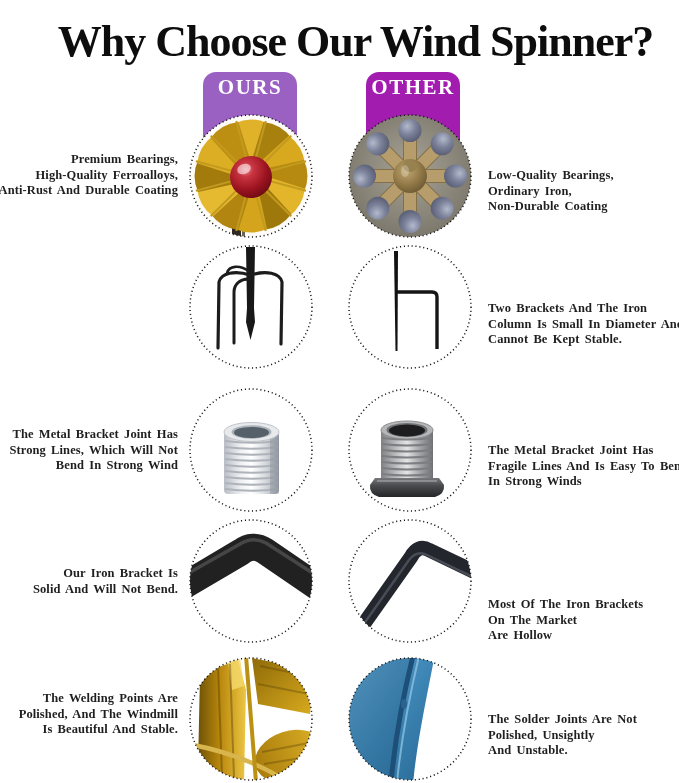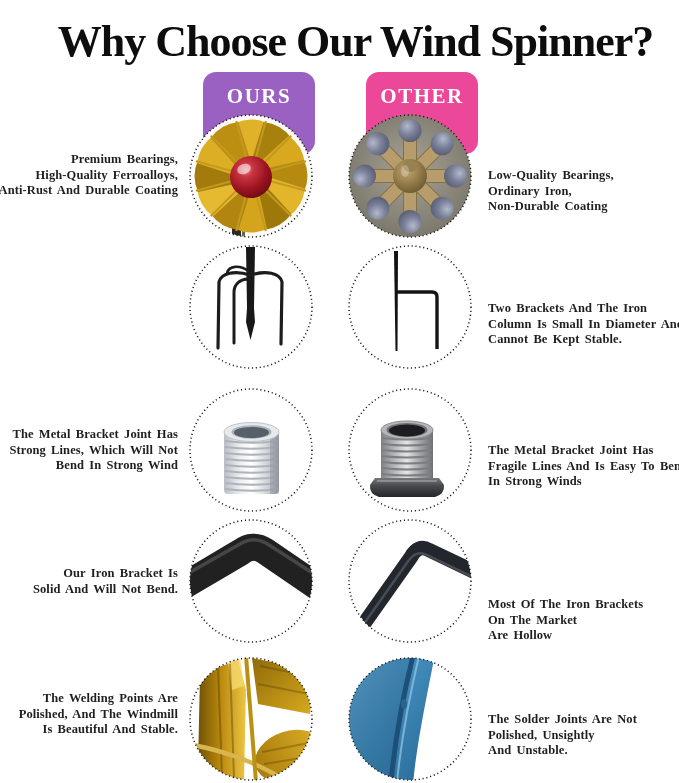--- a/index.html
+++ b/index.html
@@ -1,43 +1,43 @@
 <!DOCTYPE html>
 <html><head>
 <meta charset="utf-8">
 <style>
   html,body{margin:0;padding:0;background:#fff;}
   .page{position:relative;width:679px;height:783px;background:#ffffff;overflow:hidden;
         font-family:"Liberation Serif",serif;}
   .title{position:absolute;top:0;left:0;width:679px;margin:16px;text-align:center;
          font-size:44px;line-height:52px;font-weight:700;color:#0d0d0d;letter-spacing:-1px;}
-  .badge{position:absolute;top:72px;width:112px;height:82px;border-radius:13px;
+  .badge{position:absolute;top:72px;width:94px;height:82px;border-radius:13px;
          text-align:center;color:#ffffff;font-weight:700;font-size:21px;letter-spacing:1.5px;
-         padding-top:12px;box-sizing:border-box;}
+         padding-top:3px;box-sizing:border-box;}
   .badge.ours{left:203px;}
   .badge.other{left:366px;}
   .photo{position:absolute;width:126px;height:126px;}
   .photo svg{display:block;}
   .feature-text{position:absolute;transform:translateY(-50%);white-space:pre;
         font-weight:700;font-size:12.5px;line-height:15.5px;color:#1f1f1f;
         letter-spacing:0.1px;word-spacing:2px;}
   .feature-text.left{right:501px;text-align:right;padding-left:8px;}
   .feature-text.right{left:488px;text-align:left;margin-top:16px;}
 </style>
 </head>
 <body>
 
 <div class="page">
 
   <h1 class="title">Why Choose Our Wind Spinner?</h1>
 
   <div class="badge ours" style="background:#9a61c3">
     <span>OURS</span>
   </div>
-  <div class="badge other" style="background:#ec4899">
+  <div class="badge other" style="background:#a21caf">
     <span>OTHER</span>
   </div>
 
   <div class="feature-text left" style="top:175px">Premium Bearings,
 High-Quality Ferroalloys,
 Anti-Rust And Durable Coating</div>
 
   <div class="photo" style="left:188px;top:113px">
     <svg width="126" height="126" viewBox="0 0 126 126">
       <defs>

